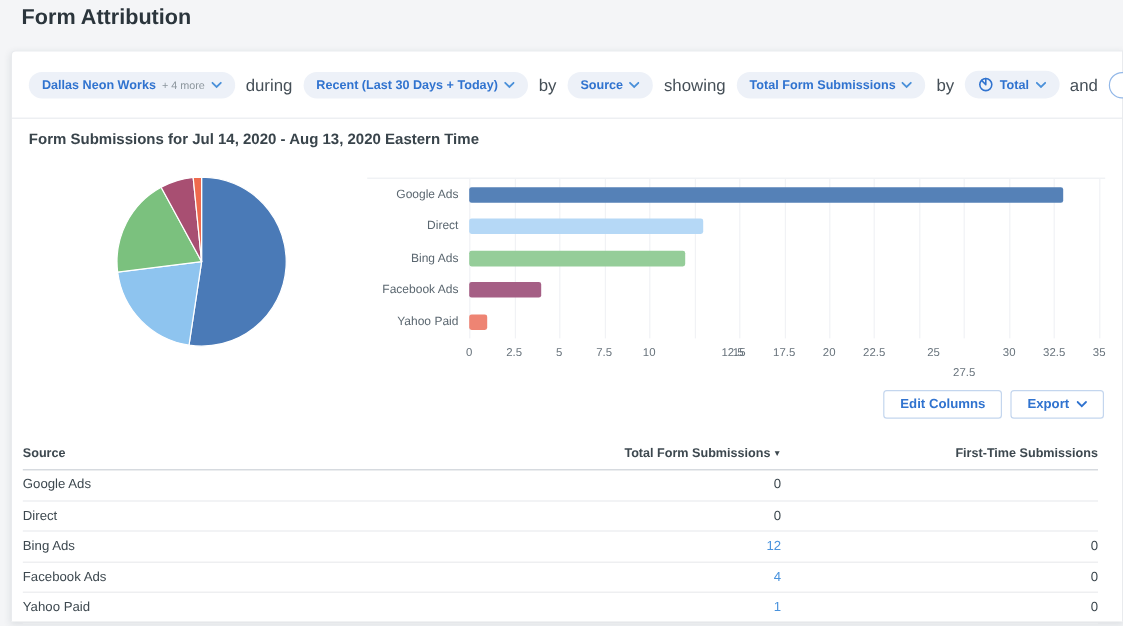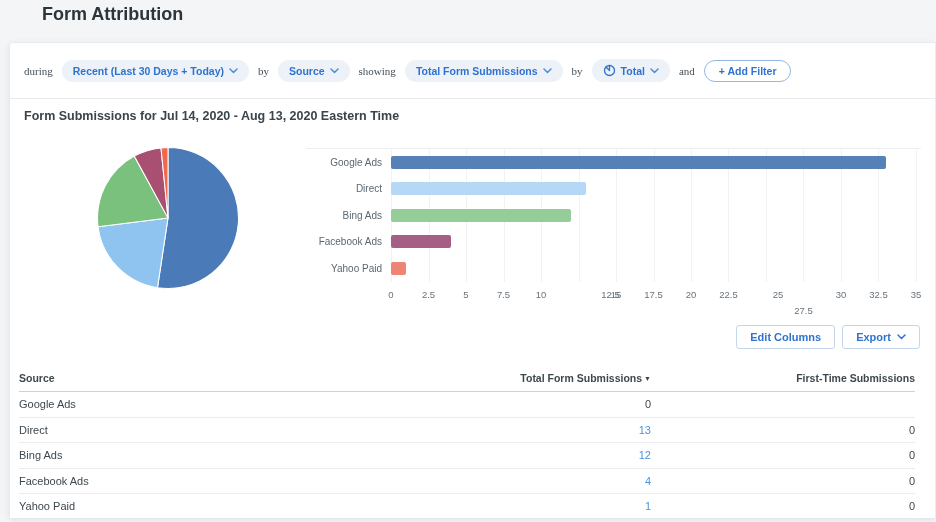--- a/index.html
+++ b/index.html
@@ -5,41 +5,41 @@
   * { margin:0; padding:0; box-sizing:border-box; }
   html,body { width:936px; height:522px; overflow:hidden; }
   body {
     background:#f4f5f7;
     font-family:"Liberation Sans","DejaVu Sans",sans-serif;
     color:#3d484f;
     position:relative;
   }
   .page-title {
     position:absolute; left:18px; top:4px;
-    font-size:18px; font-weight:700; color:#2b353c;margin-left:24px;
+    font-size:18px; font-weight:700; color:#2b353c;
   }
   .card {
     position:absolute; left:9px; top:42px; width:927px; height:476px;
     background:#ffffff; border:1px solid #e9ebee; border-bottom:none;
     border-radius:4px 0 0 0;
     box-shadow:0 2px 6px rgba(40,55,70,.10);
   }
   
   .filter-bar {
     height:56px; display:flex; align-items:center; gap:9px;
     padding:0 14px; border-bottom:1px solid #e9ecef;
     white-space:nowrap;
   }
   .pill {
     display:inline-flex; align-items:center; gap:5px;
     background:#edf1f8; border-radius:13px; padding:5px 11px;
     font-size:10.5px; font-weight:700; color:#3073cf; cursor:pointer;
   }
   .pill .more { font-size:9px; font-weight:400; color:#8b959c; }
-  .conj { font-size:11px; color:#454f57;font-family:Liberation Serif, serif; }
+  .conj { font-size:14px; color:#454f57; }
   .add-filter {
     display:inline-flex; align-items:center;
     background:#ffffff; border:1px solid #93b8e8; border-radius:13px;
     padding:4px 14px; font-size:10.5px; font-weight:700; color:#3073cf; cursor:pointer;
   }
   .chev { display:inline-block; }
   
   .chart-heading {
     position:absolute; left:14px; top:66px;
     font-size:12.5px; font-weight:700; color:#39444b;
@@ -87,20 +87,27 @@
   .sort-arrow { font-size:7px; position:relative; top:-1px; margin-left:2px; }
 </style>
 </head>
 <body>
 
 <h1 class="page-title">Form Attribution</h1>
 
 <div class="card">
 
   <div class="filter-bar">
+    <span class="pill">
+      <span>Dallas Neon Works</span>
+      <span class="more">+ 4 more</span>
+      <svg class="chev" width="9" height="6" viewBox="0 0 9 6">
+          <path d="M1 1 L4.5 4.5 L8 1" stroke="#4a90d9" stroke-width="1.5" fill="none" stroke-linecap="round"></path>
+        </svg>
+    </span>
     <span class="conj">during</span>
     <span class="pill">
       <span>Recent (Last 30 Days + Today)</span>
       <svg class="chev" width="9" height="6" viewBox="0 0 9 6">
           <path d="M1 1 L4.5 4.5 L8 1" stroke="#4a90d9" stroke-width="1.5" fill="none" stroke-linecap="round"></path>
         </svg>
     </span>
     <span class="conj">by</span>
     <span class="pill">
       <span>Source</span>
@@ -231,21 +238,20 @@
       </div>
       <div class="col-first">First-Time Submissions</div>
     </div>
 
     <div class="trow tbody-row">
       <div class="col-src">Google Ads</div>
       <div class="col-first">0</div>
     </div>
     <div class="trow tbody-row">
       <div class="col-src">Direct</div>
-      <div class="col-total"><a class="link">13</a></div>
       <div class="col-first">0</div>
     </div>
     <div class="trow tbody-row">
       <div class="col-src">Bing Ads</div>
       <div class="col-total"><a class="link">12</a></div>
       <div class="col-first">0</div>
     </div>
     <div class="trow tbody-row">
       <div class="col-src">Facebook Ads</div>
       <div class="col-total"><a class="link">4</a></div>

